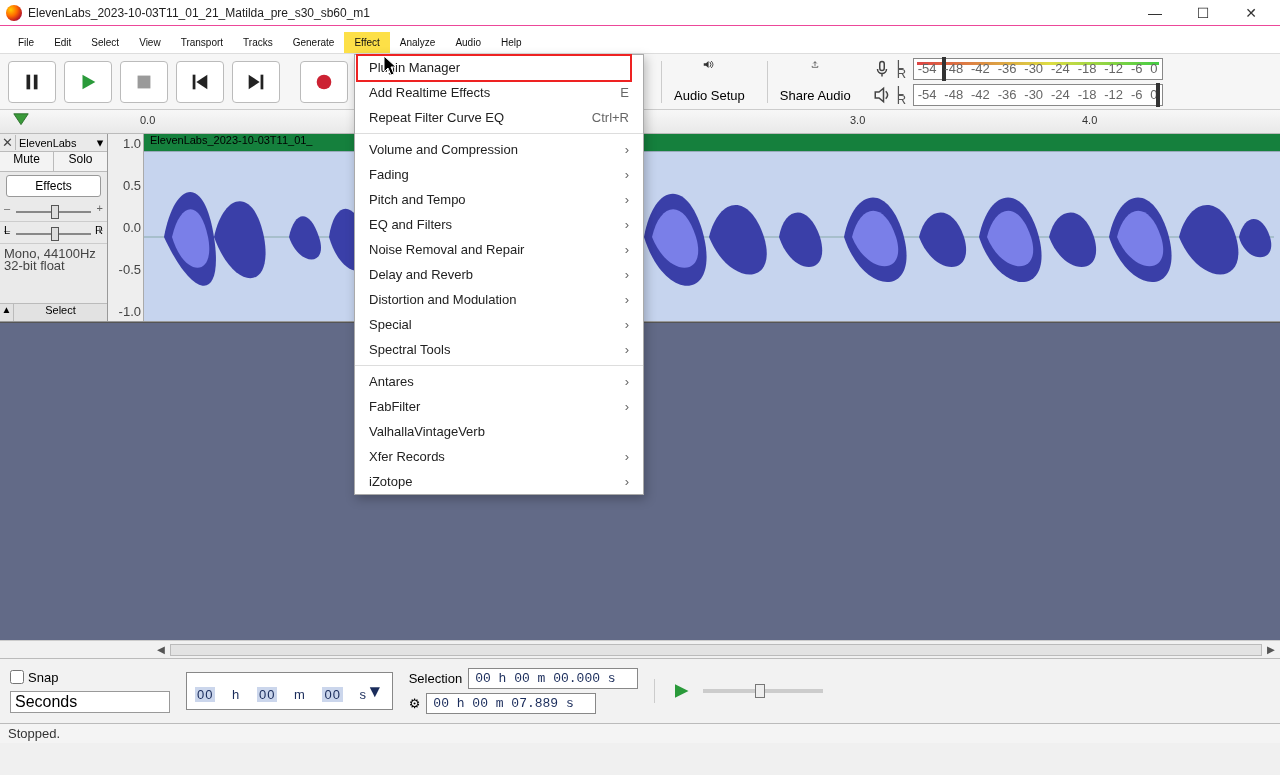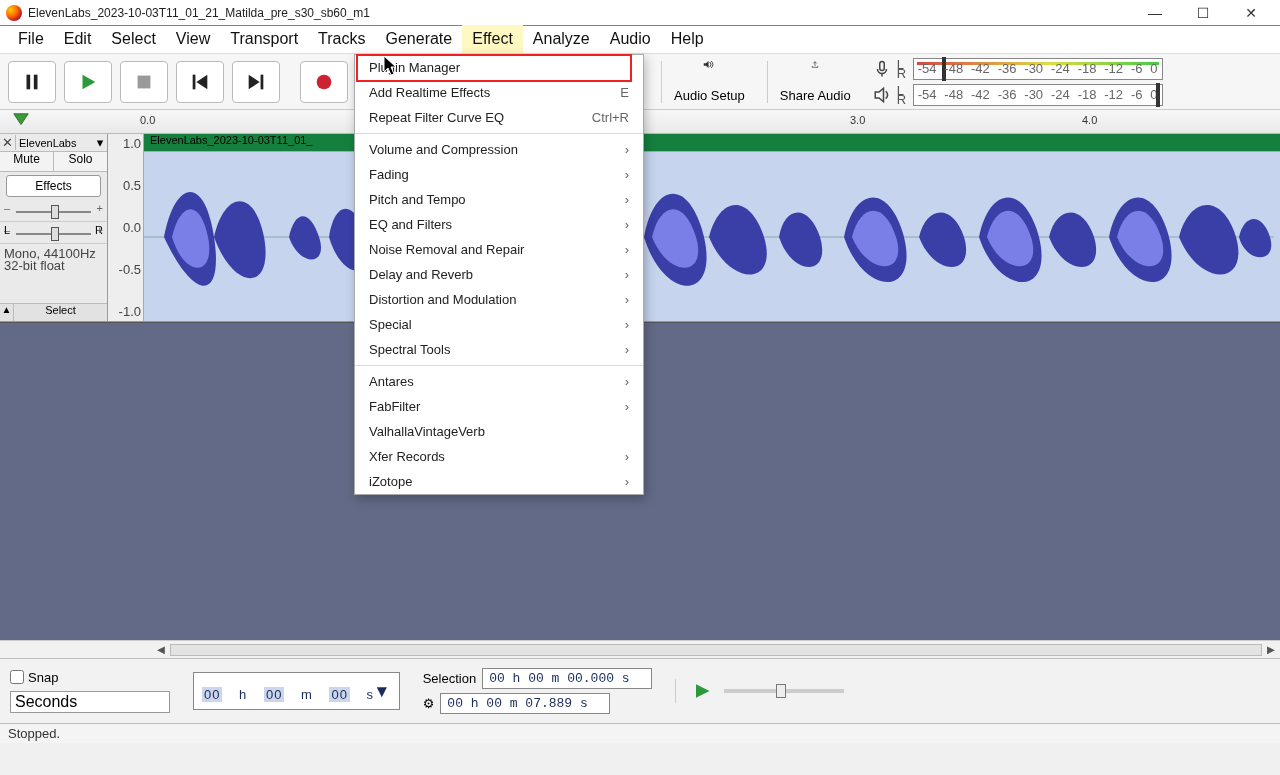--- a/index.html
+++ b/index.html
@@ -3,22 +3,22 @@
 <meta charset="utf-8">
 <style>
   * { box-sizing: border-box; margin: 0; padding: 0; font-family: "Segoe UI", Tahoma, sans-serif; font-size: 13px; }
   html, body { width: 1280px; height: 775px; overflow: hidden; background:#f0f0f0; }
   .titlebar { height: 26px; background:#fff; display:flex; align-items:center; padding:0 6px; border-bottom:1px solid #ec4899;}
   .titlebar .app-icon { width:16px; height:16px; border-radius:50%; background:radial-gradient(circle at 30% 30%, #ffcc00, #ff6a00 40%, #c02020 70%, #6a0080 100%); margin-right:6px;}
   .titlebar .title { flex:1; font-size:12px; color:#222;}
   .win-btns { display:flex; gap:18px; padding-right:8px;}
   .win-btn { width:30px; height:20px; display:flex; align-items:center; justify-content:center; font-size:14px; color:#333;}
   .menubar { height:28px; background:#fff; display:flex; align-items:end; gap:0; padding:0 8px; border-bottom:1px solid #ddd;}
-  .menubar .mitem { padding:5px 10px; font-size:16px; color:#111; cursor:default; position:relative;}
-  .menubar .mitem.active { background:#fef9c3; }
+  .menubar .mitem { padding:5px 10px; font-size:10px; color:#111; cursor:default; position:relative;}
+  .menubar .mitem.active { background:#fde047; }
   .toolbar { height:56px; background:#f6f6f6; display:flex; align-items:center; border-bottom:1px solid #ccc; position:relative;}
   .tbtn { width:48px; height:42px; background:#fff; border:1px solid #bbb; border-radius:4px; margin-left:8px; display:flex; align-items:center; justify-content:center;}
   .tbtn svg { width:22px; height:22px; }
   .tool-section { display:flex; align-items:center; height:42px; padding:0 12px; border-left:1px solid #ccc; margin-left:10px; gap:0;}
   .tool-section.col { flex-direction:column; justify-content:center; align-items:center; gap:20px; font-size:12px;}
   .meter-block { display:flex; flex-direction:column; gap:4px; margin-left:10px;}
   .meter-row { display:flex; align-items:center; gap:6px;}
   .meter-lr { display:flex; flex-direction:column; font-size:9px; line-height:9px; color:#555; width:10px;}
   .meter-scale { width:250px; height:22px; border:1px solid #888; background:#fff; position:relative; font-size:9px;}
   .meter-scale .ticks { position:absolute; inset:0; display:flex; justify-content:space-between; padding:0 4px; align-items:center; color:#666;}
@@ -49,21 +49,21 @@
   .wave-wrap{flex:1; display:flex; background:#c6d4ee;}
   .wave-ruler{width:36px;background:#eee;border-right:1px solid #aaa;display:flex;flex-direction:column;justify-content:space-between;padding:2px 2px;font-size:10px;text-align:right;color:#444;}
   .wave-canvas{flex:1; position:relative; overflow:hidden;}
   .wave-canvas .clipname{position:absolute;top:0;left:0;right:0;height:18px;background:#15803d;border-bottom:1px solid #9ab;padding-left:6px;font-size:11px;}
   .wave-canvas svg{position:absolute;top:18px;left:0;width:1130px;height:170px;}
   .empty-area{height:318px;background:#626a87;border-top:1px solid #555;}
   .hscroll{height:18px;background:#f1f1f1;border-top:1px solid #ccc;display:flex;align-items:center;}
   .hscroll .space{width:152px;}
   .hscroll .arrow{width:18px;text-align:center;color:#555;}
   .hscroll .bar{flex:1;height:12px;background:#e3e3e3;border:1px solid #bbb;}
-  .footer{height:65px;border-top:1px solid #bbb;background:#f2f2f2;display:flex;align-items:center;gap:23px;padding:4px 10px;}
+  .footer{height:65px;border-top:1px solid #bbb;background:#f2f2f2;display:flex;align-items:center;gap:16px;padding:4px 10px;}
   .snap-block{display:flex;flex-direction:column;gap:6px;}
   .snap-row{display:flex;align-items:center;gap:4px;font-size:13px;}
   .snap-row input{width:160px;height:22px;border:1px solid #999;font-size:16px;padding:0 4px;}
   .bigtime{border:1px solid #888;background:#fff;padding:2px 8px;font-family:"Courier New",monospace;font-size:26px;letter-spacing:1px;color:#1a2c5b;}
   .bigtime .sep{background:#cbd6ec;padding:0 2px;}
   .sel-block{display:flex;flex-direction:column;gap:4px;font-size:12px;}
   .sel-row{display:flex;align-items:center;gap:6px;}
   .sel-row .field{border:1px solid #888;background:#fff;padding:2px 6px;font-family:"Courier New",monospace;font-size:13px;color:#1a2c5b;width:170px;}
   .play-small{display:flex;align-items:center;gap:10px;border-left:1px solid #ccc;padding-left:14px;}
   .play-small .pbtn{width:24px;height:24px;display:flex;align-items:center;justify-content:center;}

